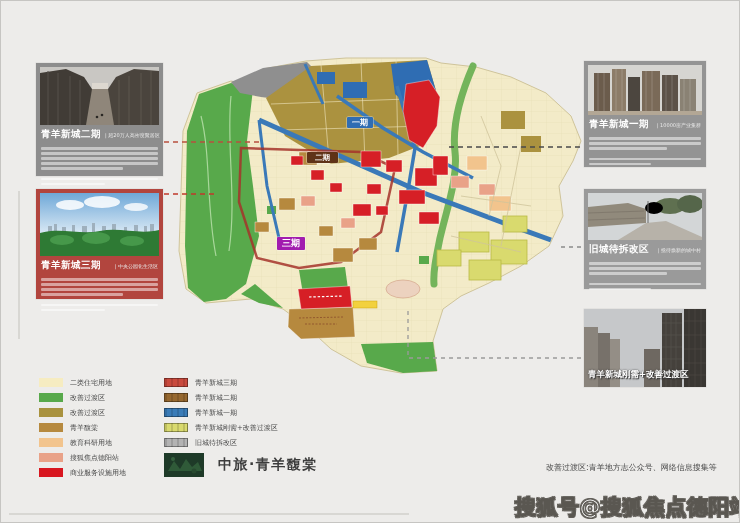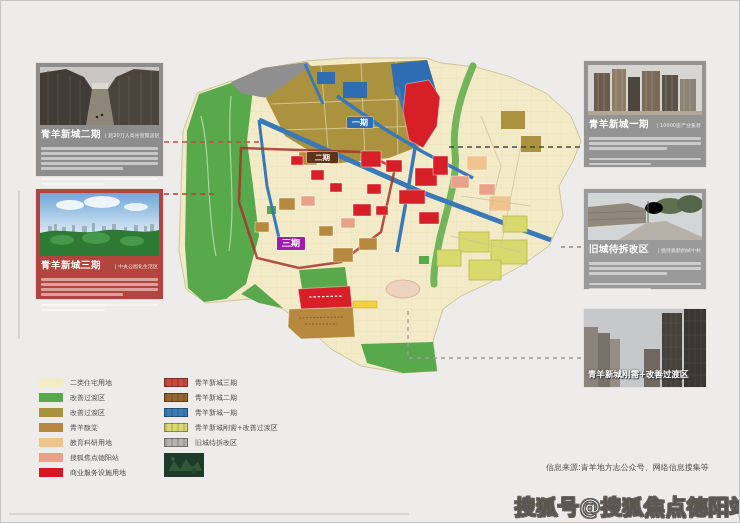--- a/index.html
+++ b/index.html
@@ -376,19 +376,20 @@
       </div>
   </div>
 
   <div id="logo">
     <svg width="40" height="24" viewBox="0 0 40 24">
       <rect width="40" height="24" fill="#1e3a28"></rect>
       <polygon points="4,18 10,8 16,16 22,6 28,14 34,9 38,18" fill="#2f5a38"></polygon>
       <circle cx="9" cy="6" r="2" fill="#3c6a44" opacity="0.8"></circle>
       <circle cx="30" cy="18" r="2.5" fill="#27492f"></circle>
     </svg>
-  </div>
-
-  <div id="source-text">信息来源:青羊地方志公众号、网络信息搜集等</div>
+    <span id="logo-text">中旅·青羊馥棠</span>
+  </div>
+
+  <div id="source-text">改善过渡区:青羊地方志公众号、网络信息搜集等</div>
 
   <div id="watermark">搜狐号@搜狐焦点德阳站</div>
 
 </div>
 
 </body></html>

